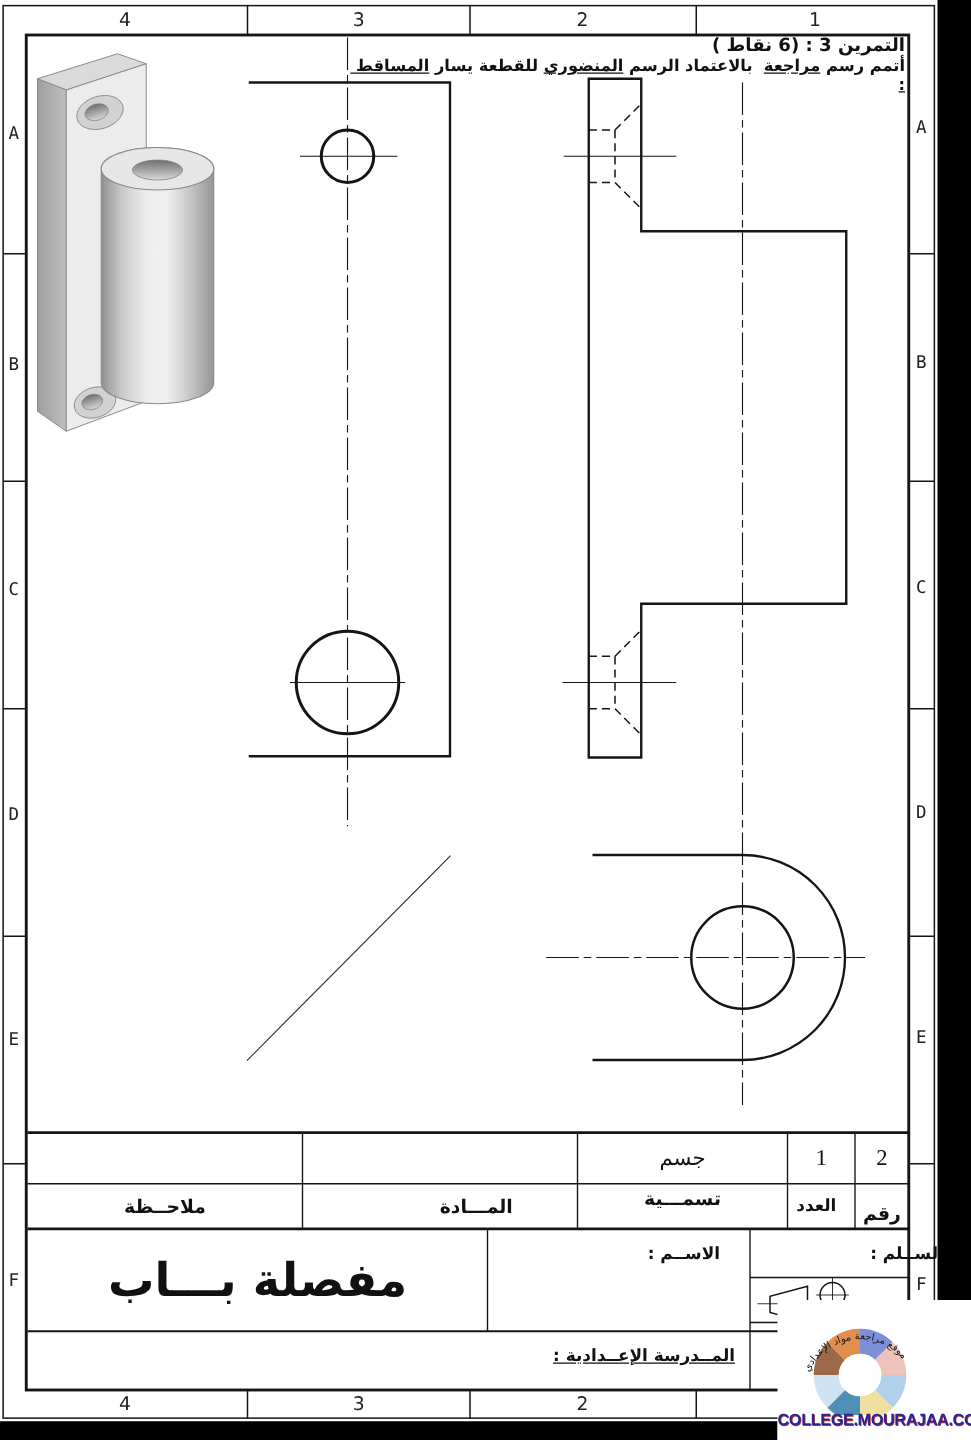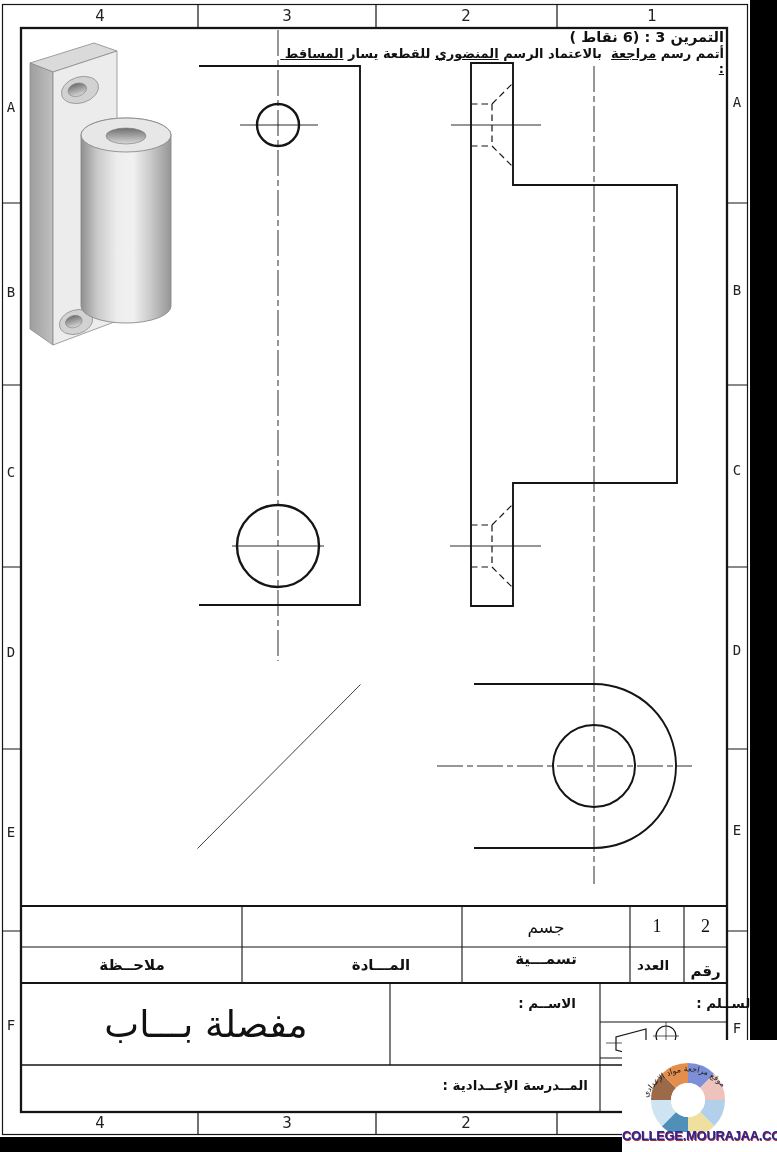--- a/index.html
+++ b/index.html
@@ -10,21 +10,21 @@
         transform:translate(-50%,-50%);}
   .zone.digit{font-family:"DejaVu Sans",sans-serif;font-size:15px;}
   .rtl{direction:rtl;unicode-bidi:embed;}
   .ex-line1{font-size:14.5px;font-weight:bold;}
   .ex-line2{font-size:13px;font-weight:bold;margin-top:1px;white-space:pre-wrap;}
   .u{text-decoration:underline;}
   .cell{display:flex;align-items:center;justify-content:center;}
   .tb-val{font-size:17px;}
   .tb-lbl{font-size:15px;font-weight:bold;}
   .serifdigit{font-family:"Liberation Serif",serif;font-size:18px;}
-  .partname{font-size:37px;font-weight:400;letter-spacing:-1px;text-align:center;}
+  .partname{font-size:37px;font-weight:700;letter-spacing:-1px;text-align:center;}
   .small-lbl{font-size:13.5px;font-weight:bold;}
   #logo-panel{background:#ffffff;z-index:6;}
   #site-text{font-family:"Liberation Sans",sans-serif;font-weight:bold;font-size:13px;
              letter-spacing:-0.3px;color:#26269b;text-align:center;
              text-shadow:0.6px 0.6px 0 #b03030;}
   svg{display:block;}
   .black-strip{background:#000;z-index:5;}
   #line-art{z-index:1;}
   .txt{z-index:2;}
 </style>
@@ -168,21 +168,21 @@
 
   <div class="abs cell tb-lbl rtl txt" style="left:22px;top:949px;width:220px;height:32px;">ملاحــظة</div>
   <div class="abs cell tb-lbl rtl txt" style="left:242px;top:949px;width:220px;height:32px;margin-left:29px;">المـــادة</div>
   <div class="abs cell tb-lbl rtl txt" style="left:462px;top:949px;width:168px;height:20px;text-align:center;">تسمـــية</div>
   <div class="abs cell tb-lbl rtl txt" style="left:630px;top:949px;width:46px;height:32px;font-size:13.5px;">العدد</div>
   <div class="abs cell tb-lbl rtl txt" style="left:684px;top:949px;width:43px;height:44px;">رقم</div>
 
   <div class="abs cell partname rtl txt" style="left:22px;top:985px;width:368px;height:78px;">مفصلة بـــاب</div>
   <div class="abs small-lbl rtl txt" style="left:390px;top:995px;width:200px;text-align:right;padding-right:14px;box-sizing:border-box;">الاســم :</div>
   <div class="abs small-lbl rtl txt" style="left:600px;top:995px;width:127px;text-align:right;padding-right:10px;box-sizing:border-box;margin-left:38px;">الســلم :</div>
-  <div class="abs small-lbl rtl txt" style="left:300px;top:1077px;width:296px;text-align:right;padding-right:8px;box-sizing:border-box;">المــدرسة الإعــدادية :</div>
+  <div class="abs small-lbl rtl txt" style="left:300px;top:1077px;width:296px;text-align:right;padding-right:8px;box-sizing:border-box;text-decoration:underline;">المــدرسة الإعــدادية :</div>
 
   <div id="logo-panel" class="abs" style="left:622px;top:1040px;width:155px;height:112px;">
     <svg width="155" height="92" viewBox="0 0 155 92">
       <defs>
         <path id="arcpath" d="M22 67 A45 45 0 0 1 110 67" fill="none"></path>
       </defs>
       <g stroke-width="20" fill="none" transform="translate(0,4)">
         <path d="M66 29 A27 27 0 0 1 85.1 36.9" stroke="#7d8fd6"></path>
         <path d="M85.1 36.9 A27 27 0 0 1 93 56" stroke="#eec3bc"></path>
         <path d="M93 56 A27 27 0 0 1 85.1 75.1" stroke="#b3d0ea"></path>

